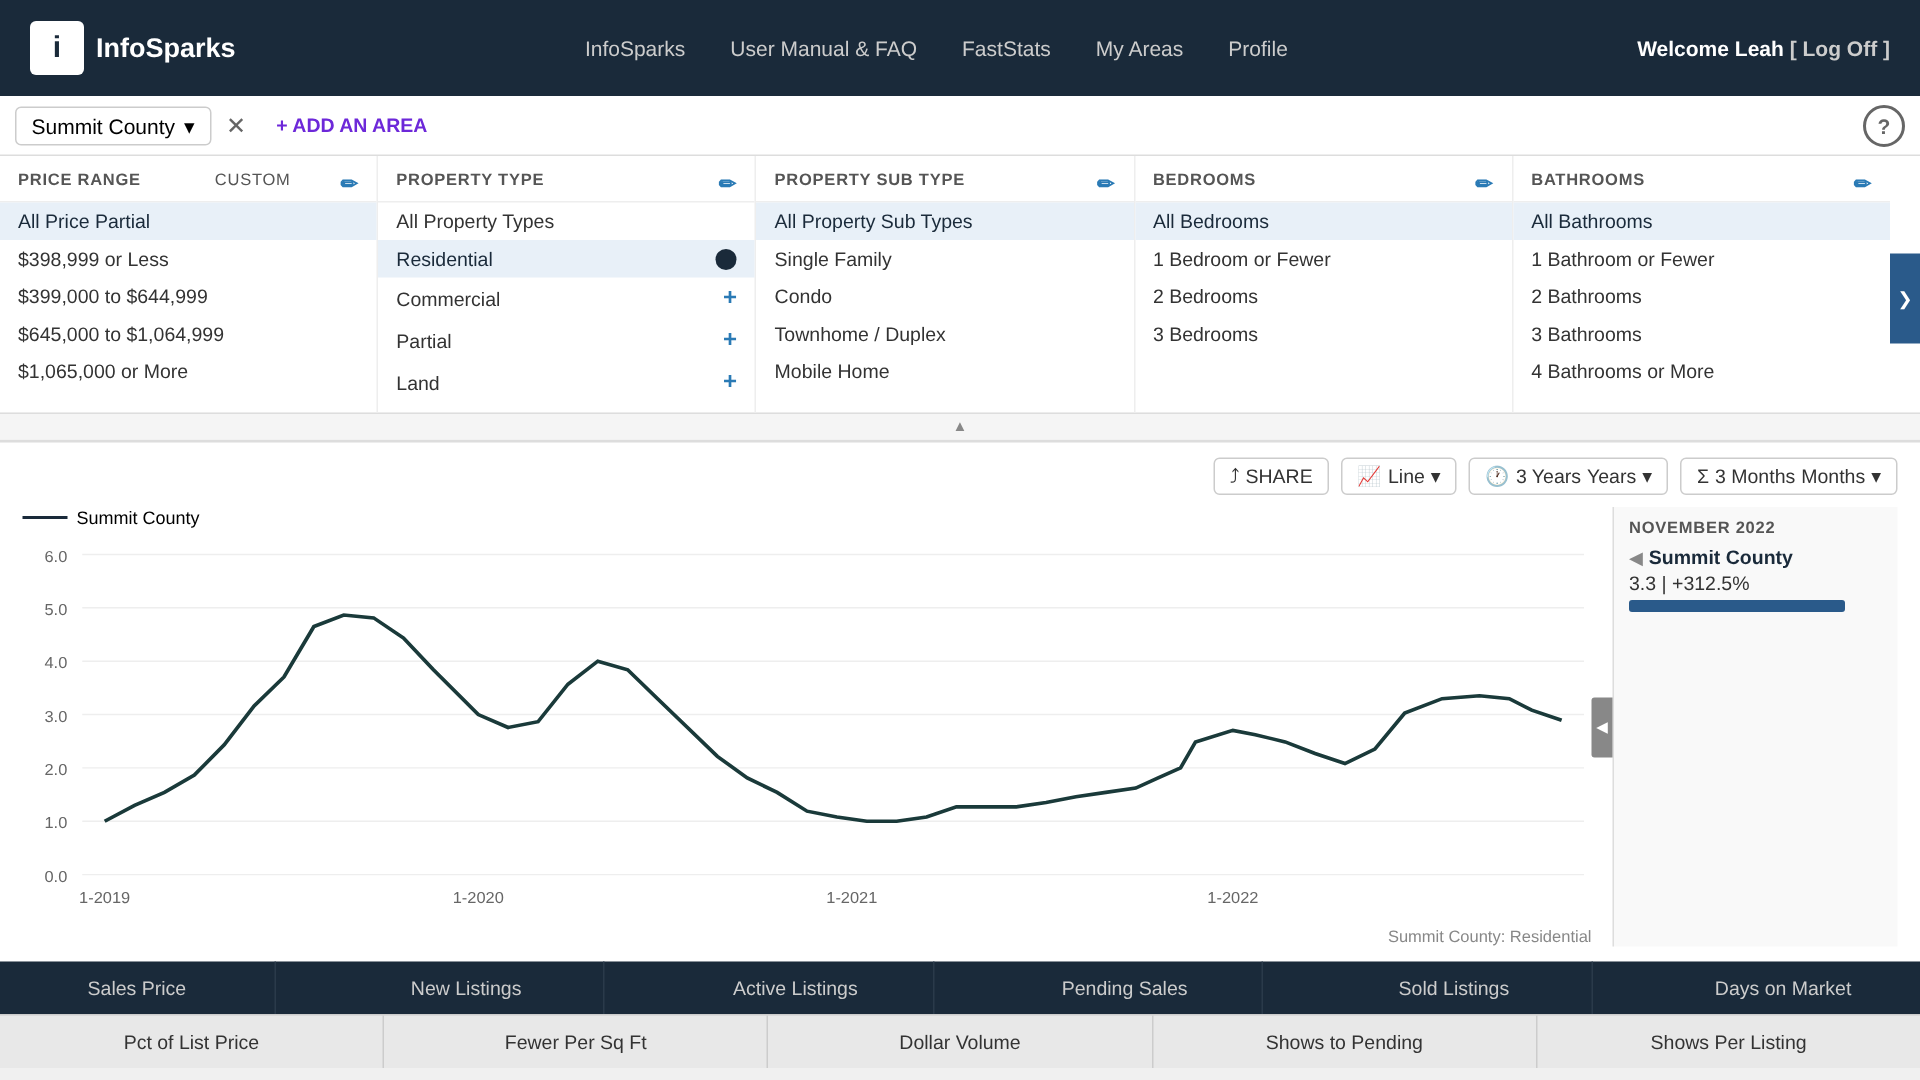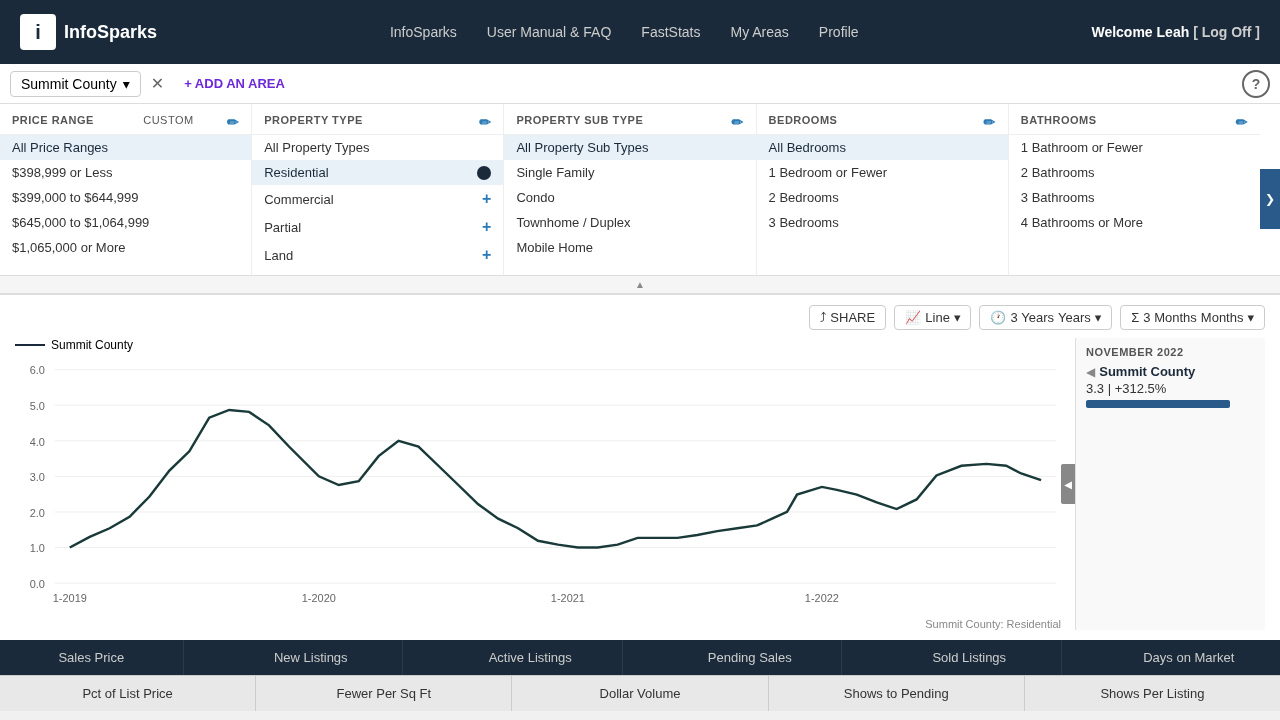--- a/index.html
+++ b/index.html
@@ -332,21 +332,21 @@
 <div style="background:white; border-bottom:2px solid #ddd; position:relative;">
   <div style="display:flex;">
 
     <div class="filter-col">
       <div class="filter-header">
         <span>PRICE RANGE</span>
         <span style="margin-left:16px;font-size:11px;color:#555;font-weight:normal;">CUSTOM</span>
         <span class="filter-icon">✏</span>
       </div>
       <div class="filter-item active">
-          <span>All Price Ranges</span>
+          <span>All Price Partial</span>
         </div>
       <div class="filter-item">
           <span>$398,999 or Less</span>
         </div>
       <div class="filter-item">
           <span>$399,000 to $644,999</span>
         </div>
       <div class="filter-item">
           <span>$645,000 to $1,064,999</span>
         </div>
@@ -420,20 +420,23 @@
       <div class="filter-item">
           <span>3 Bedrooms</span>
         </div>
     </div>
 
     <div class="filter-col" style="margin-right:20px;">
       <div class="filter-header">
         <span>BATHROOMS</span>
         <span class="filter-icon">✏</span>
       </div>
+      <div class="filter-item active">
+          <span>All Bathrooms</span>
+        </div>
       <div class="filter-item">
           <span>1 Bathroom or Fewer</span>
         </div>
       <div class="filter-item">
           <span>2 Bathrooms</span>
         </div>
       <div class="filter-item">
           <span>3 Bathrooms</span>
         </div>
       <div class="filter-item">

